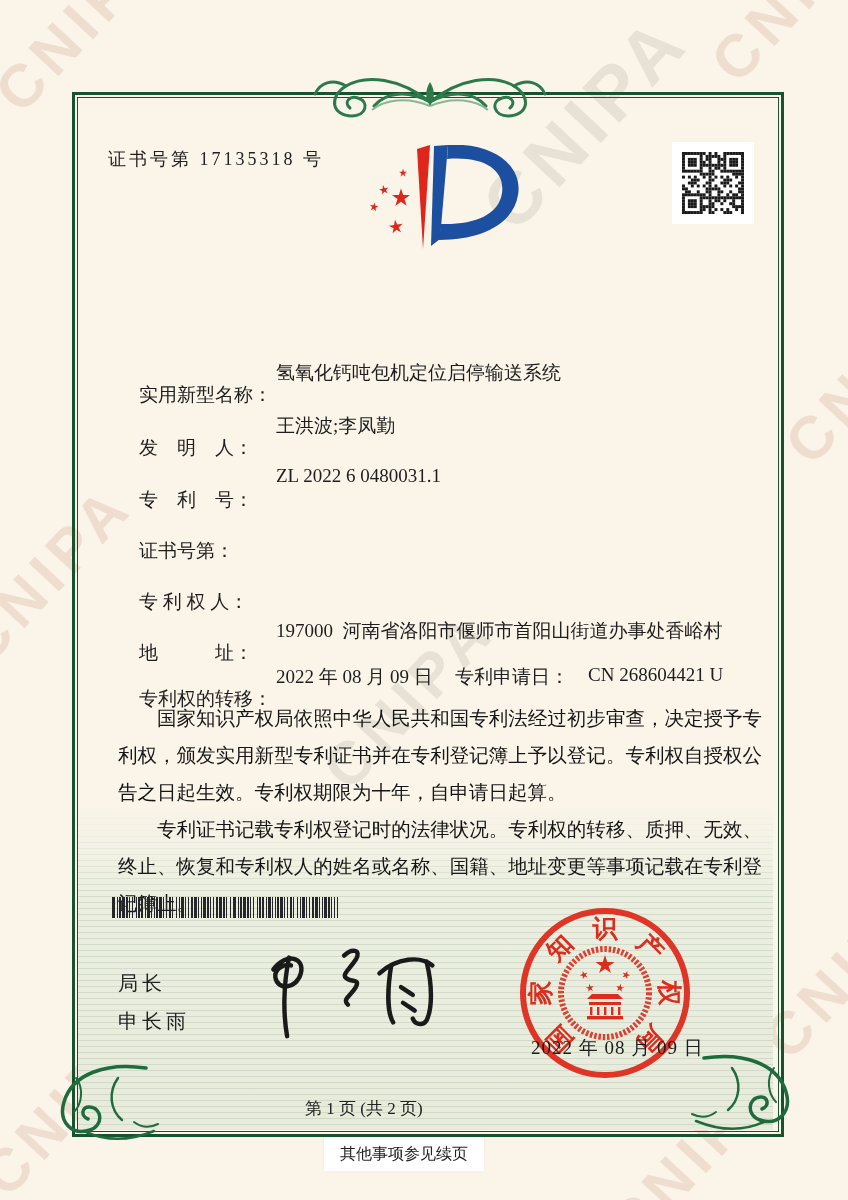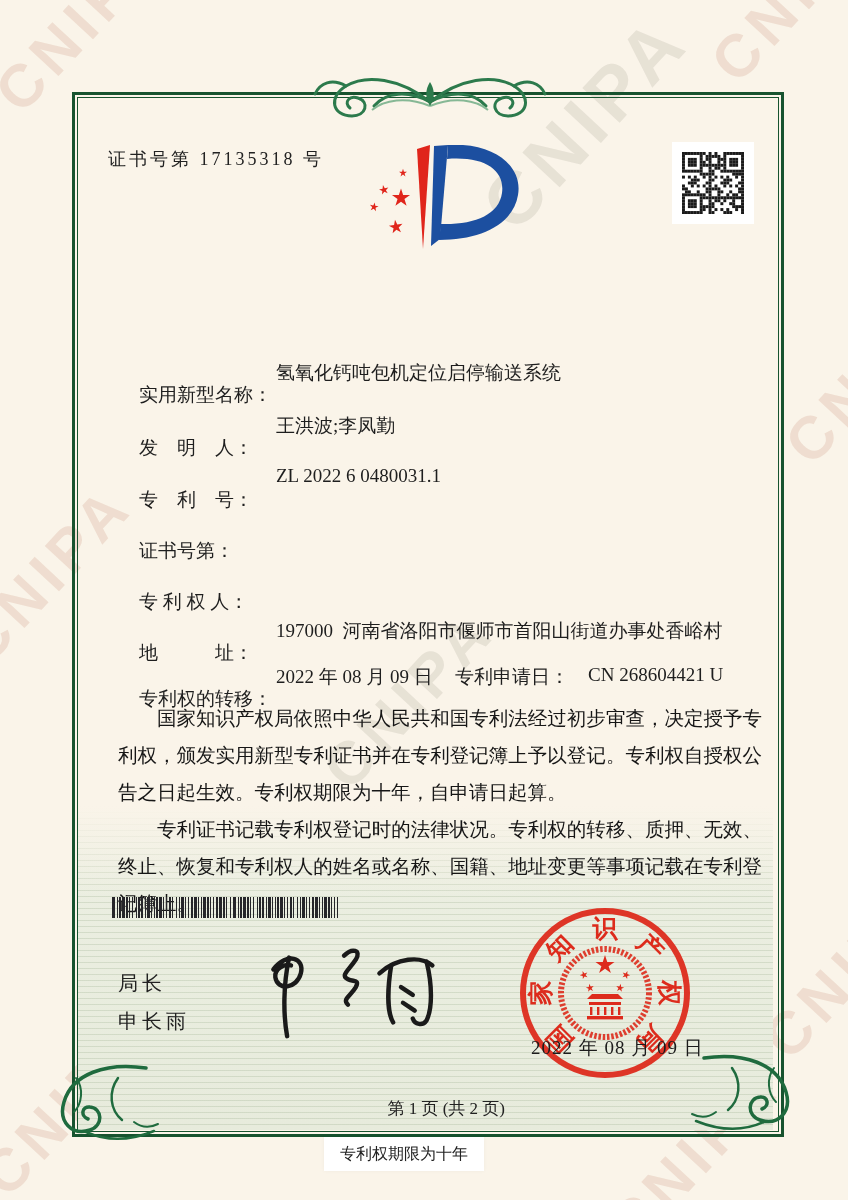--- a/index.html
+++ b/index.html
@@ -42,21 +42,21 @@
   .bc-gap{height:100%;background:transparent;flex:none;}
   .qr-wrap{position:absolute;left:672px;top:142px;width:82px;height:82px;background:#fff;z-index:4;}
   .qr-wrap svg{position:absolute;left:10px;top:10px;}
   .logo{position:absolute;left:360px;top:145px;width:170px;height:110px;z-index:4;}
   .commissioner-title{position:absolute;left:118px;top:970px;font-size:20px;letter-spacing:4px;color:#222;z-index:4;}
   .commissioner-name{position:absolute;left:118px;top:1008px;font-size:20px;letter-spacing:4px;color:#222;z-index:4;}
   .signature{position:absolute;left:252px;top:936px;z-index:4;}
   .seal{position:absolute;left:517px;top:905px;width:176px;height:176px;z-index:4;}
   .seal-date{position:absolute;left:531px;top:1035px;font-size:19px;color:#1c1c1c;
       letter-spacing:1px;white-space:pre;z-index:5;}
-  .page-num{position:absolute;left:305px;top:1097px;width:200px;text-align:right;
+  .page-num{position:absolute;left:305px;top:1097px;width:200px;text-align:left;
       font-size:17px;color:#222;z-index:4;white-space:pre;}
   .cont-note{position:absolute;left:324px;top:1137px;width:160px;height:34px;background:#ffffff;
       text-align:center;line-height:34px;font-size:16px;color:#222;z-index:4;
       box-shadow:0 0 4px rgba(0,0,0,0.04);}
 </style>
 </head>
 <body>
 
 <span class="wm" style="left:-28px;top:-12px;">CNIPA</span>
 <span class="wm" style="left:688px;top:-42px;">CNIPA</span>
@@ -605,15 +605,15 @@
         <rect x="87" y="102" width="2.4" height="8"></rect>
         <rect x="94" y="102" width="2.4" height="8"></rect>
         <rect x="101" y="102" width="2.4" height="8"></rect>
         <rect x="70" y="111" width="36" height="3.4"></rect>
       </g>
     </g>
   </svg>
   <div class="seal-date">2022 年 08 月 09 日</div>
 
   <div class="page-num">第 1 页 (共 2 页)</div>
-  <div class="cont-note">专利权期限为十年</div>
+  <div class="cont-note">其他事项参见续页</div>
 
 </div>
 
 </body></html>

